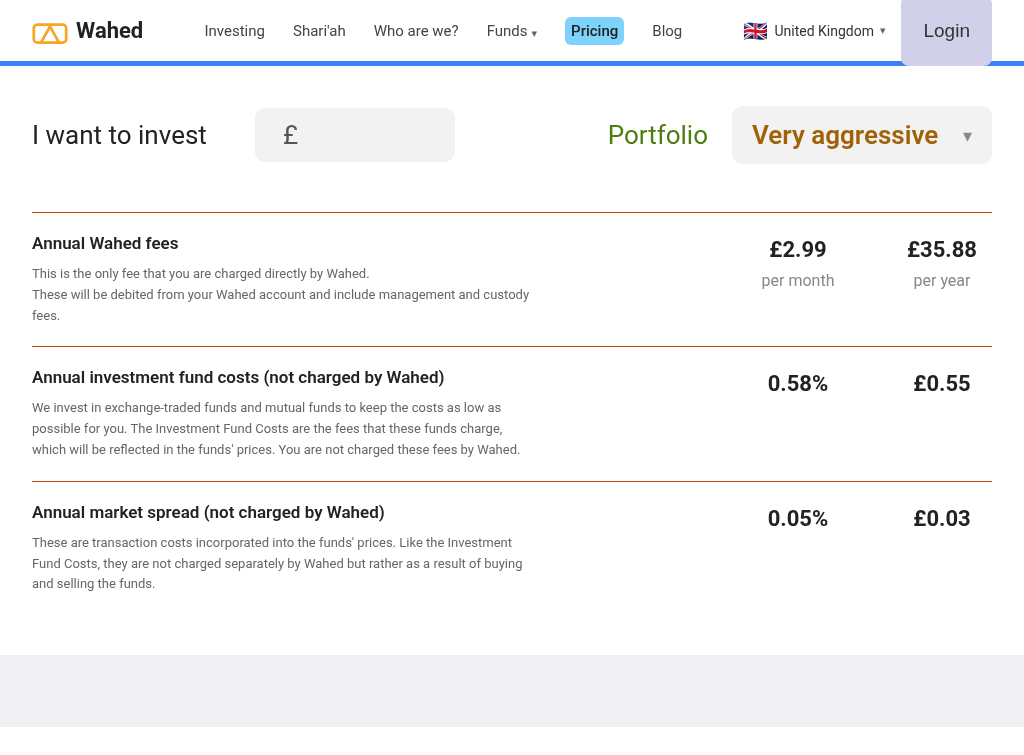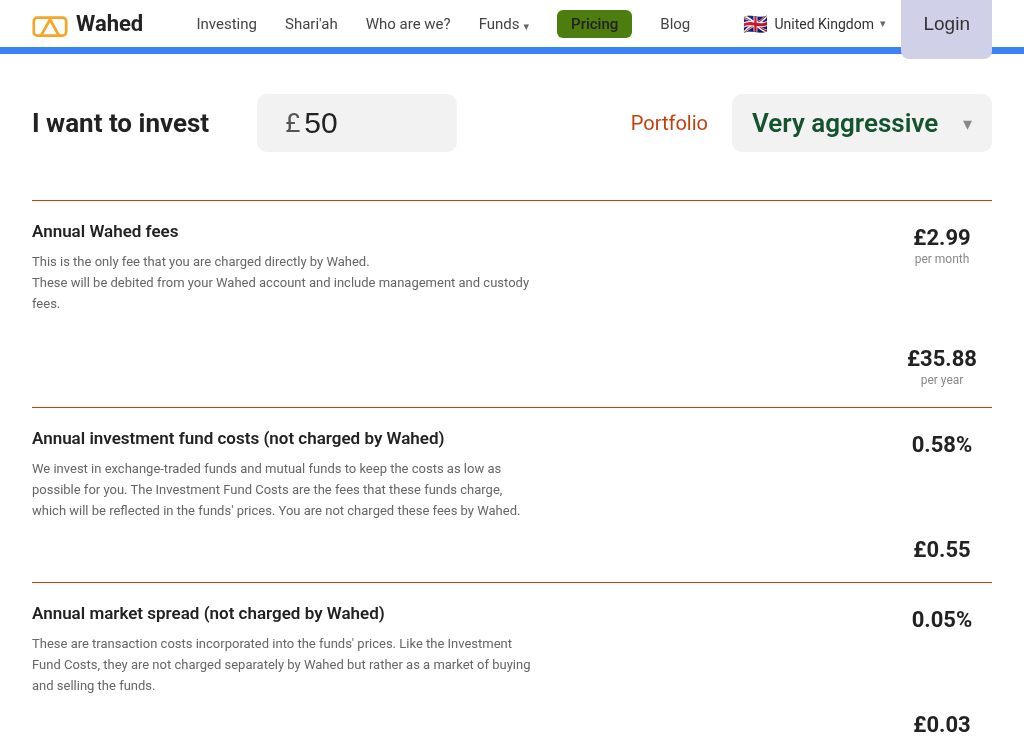--- a/index.html
+++ b/index.html
@@ -1,62 +1,62 @@
 <!DOCTYPE html>
 <html><head>
   <meta charset="utf-8">
   <style>
     * { box-sizing: border-box; margin: 0; padding: 0; }
     body { font-family: -apple-system, BlinkMacSystemFont, 'Segoe UI', Roboto, sans-serif; background: #fff; color: #222; font-size: 15px; }
 
     
     .navbar {
       display: flex; align-items: center; justify-content: space-between;
-      padding: 0 32px; height: 54px; border-bottom: 7px solid #3b82f6;
+      padding: 0 32px; height: 66px; border-bottom: 5px solid #3b82f6;
     }
     .nav-logo { display: flex; align-items: center; gap: 8px; font-size: 22px; font-weight: 700; color: #222; }
     .logo-icon { width: 36px; height: 28px; }
     .nav-links { display: flex; align-items: center; gap: 28px; }
     .nav-link { text-decoration: none; color: #444; font-size: 15px; cursor: pointer; }
-    .nav-link.active { background: #4d7c0f; border-radius: 6px; padding: 5px 14px; color: #222; font-weight: 500; }
+    .nav-link.active { background: #7dd3fc; border-radius: 6px; padding: 5px 6px; color: #222; font-weight: 500; }
     .nav-funds { display: flex; align-items: flex-end; gap: 4px; cursor: pointer; }
     .nav-funds-arrow { font-size: 11px; color: #666; }
     .nav-right { display: flex; align-items: center; gap: 16px; }
     .nav-country { display: flex; align-items: center; gap: 6px; cursor: pointer; font-size: 14px; color: #333; }
     .flag-emoji { font-size: 20px; }
     .country-arrow { font-size: 11px; color: #666; }
     .btn-login { background: #d0d0e8; border: none; border-radius: 8px; padding: 24px 22px; font-size: 19px; font-weight: 500; color: #333; cursor: pointer; }
 
     
     .main { max-width: 1024px; margin: 0 auto; padding: 40px 32px 0; }
 
     
     .invest-row { display: flex; align-items: center; gap: 48px; margin-bottom: 48px; }
-    .invest-label { font-size: 26px; font-weight: 700; color: #222; white-space: nowrap; }
+    .invest-label { font-size: 26px; font-weight: 400; color: #222; white-space: nowrap; }
     .invest-input-wrap { background: #f2f2f2; border-radius: 10px; padding: 12px 28px; display: flex; align-items: center; gap: 4px; min-width: 200px; }
     .invest-currency { font-size: 26px; color: #555; }
     .invest-input { background: transparent; border: none; outline: none; font-size: 30px; color: #222; width: 100px; }
 
     .portfolio-row { display: flex; align-items: center; gap: 24px; margin-left: auto; }
-    .portfolio-label { font-size: 20px; color: #c2410c; font-weight: 400; white-space: nowrap; }
+    .portfolio-label { font-size: 26px; color: #4d7c0f; font-weight: 400; white-space: nowrap; }
     .portfolio-select-wrap { background: #f2f2f2; border-radius: 10px; padding: 14px 20px; display: flex; align-items: center; gap: 12px; min-width: 260px; cursor: pointer; }
-    .portfolio-select-text { font-size: 26px; font-weight: 600; color: #14532d; flex: 1; }
+    .portfolio-select-text { font-size: 26px; font-weight: 600; color: #a16207; flex: 1; }
     .portfolio-arrow { font-size: 18px; color: #888; }
 
     
     .fee-section { padding: 20px 0; border-top: 1px solid #c2410c; }
     .fee-section:first-child { border-top: none; }
     .fee-section-inner { display: flex; align-items: flex-start; gap: 20px; }
     .fee-text { flex: 1; max-width: 500px; }
     .fee-title { font-size: 17px; font-weight: 600; color: #222; margin-bottom: 10px; }
     .fee-desc { font-size: 13px; color: #666; line-height: 1.6; margin-top: 11px; }
-    .fee-values { display: flex; gap: 80px; align-items: flex-start; margin-left: auto; padding-top: 4px; flex-direction: column; }
+    .fee-values { display: flex; gap: 44px; align-items: flex-start; margin-left: auto; padding-top: 4px; }
     .fee-value-col { text-align: center; min-width: 100px; }
     .fee-amount { font-size: 22px; font-weight: 700; color: #222; }
-    .fee-period { font-size: 12px; color: #888; margin-top: 2px; }
+    .fee-period { font-size: 16px; color: #888; margin-top: 9px; }
 
     
     .total-section { background: #f0f0f4; border-radius: 0; padding: 36px 32px; margin: 0 -32px; margin-top: 40px; display: flex; align-items: flex-start; gap: 20px; }
   </style>
 </head>
 <body>
 
 <nav class="navbar">
   <div class="nav-logo">
     <svg class="logo-icon" viewBox="0 0 40 30" fill="none" xmlns="http://www.w3.org/2000/svg">
@@ -87,21 +87,20 @@
     <button class="btn-login">Login</button>
   </div>
 </nav>
 
 <div class="main">
 
   <div class="invest-row">
     <span class="invest-label">I want to invest</span>
     <div class="invest-input-wrap">
       <span class="invest-currency">£</span>
-      <input class="invest-input" type="text" value="50" style="">
     </div>
 
     <div class="portfolio-row">
       <span class="portfolio-label">Portfolio</span>
       <div class="portfolio-select-wrap">
         <span class="portfolio-select-text">Very aggressive</span>
         <span class="portfolio-arrow">▾</span>
       </div>
     </div>
   </div>
@@ -139,21 +138,21 @@
           <div class="fee-amount">£0.55</div>
         </div>
       </div>
     </div>
   </div>
 
   <div class="fee-section">
     <div class="fee-section-inner">
       <div class="fee-text">
         <div class="fee-title">Annual market spread (not charged by Wahed)</div>
-        <div class="fee-desc">These are transaction costs incorporated into the funds' prices. Like the Investment Fund Costs, they are not charged separately by Wahed but rather as a market of buying and selling the funds.</div>
+        <div class="fee-desc">These are transaction costs incorporated into the funds' prices. Like the Investment Fund Costs, they are not charged separately by Wahed but rather as a result of buying and selling the funds.</div>
       </div>
       <div class="fee-values">
         <div class="fee-value-col">
           <div class="fee-amount">0.05%</div>
         </div>
         <div class="fee-value-col">
           <div class="fee-amount">£0.03</div>
         </div>
       </div>
     </div>

